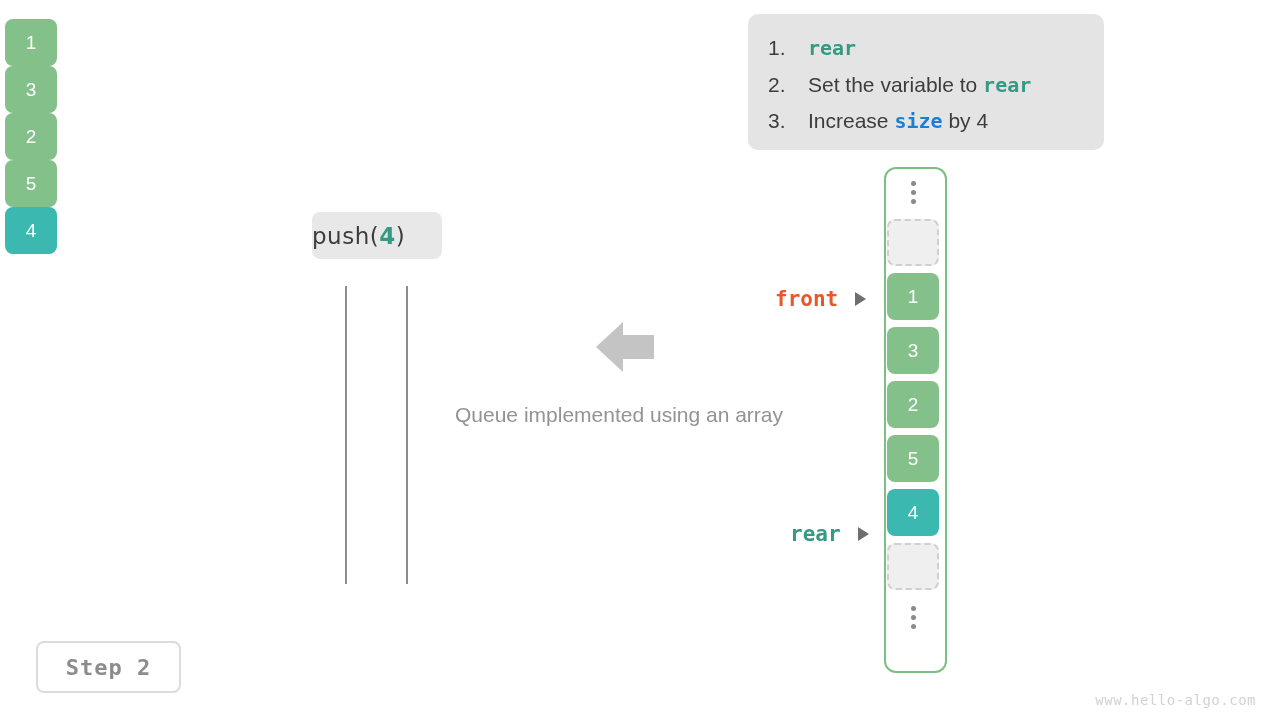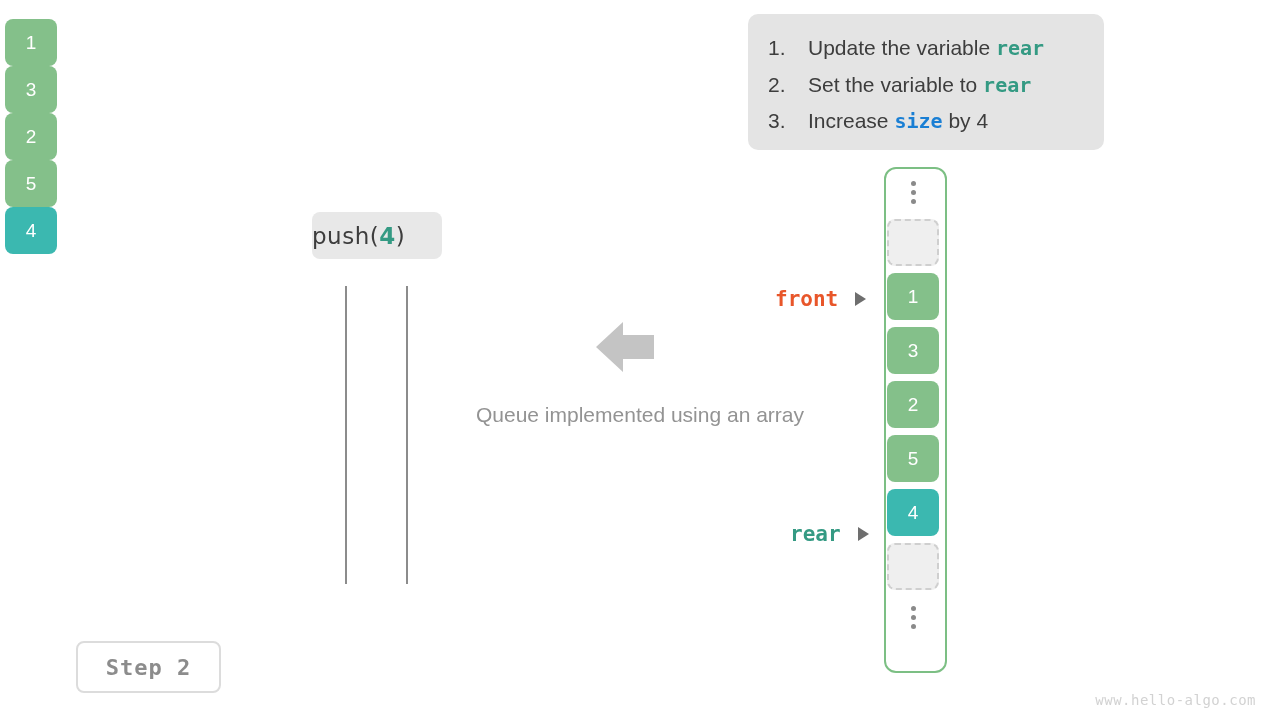--- a/index.html
+++ b/index.html
@@ -187,21 +187,20 @@
     width: 58px;
     height: 54px;
   }
 
   
   .caption {
     position: absolute;
     left: 455px;
     top: 403px;
     width: 370px;
-    text-align: center;
     font-size: 21px;
     color: #939393;
   }
 
   
   .qsize {
     position: absolute;
     left: 1028px;
     top: 344px;
   }
@@ -233,21 +232,20 @@
     border-radius: 8px;
     display: flex;
     align-items: center;
     justify-content: center;
     font-family: "DejaVu Sans Mono", monospace;
     font-weight: bold;
     font-size: 22px;
     color: #8c8c8c;
     box-sizing: border-box;
     letter-spacing: 1px;
-    margin-left: 40px;
   }
 
   
   .watermark {
     position: absolute;
     right: 24px;
     bottom: 12px;
     font-family: "DejaVu Sans Mono", monospace;
     font-size: 14px;
     color: #d2d2d2;
@@ -256,21 +254,20 @@
   }
 </style>
 </head>
 <body>
 
 <div class="stage">
 
   <div class="instr-card">
     <div class="instr-row">
       <span class="instr-num">1.</span>
-      <span class="instr-text">Update the variable </span>
       <span class="code-teal">rear</span>
       <span class="instr-text"></span>
     </div>
     <div class="instr-row">
       <span class="instr-num">2.</span>
       <span class="instr-text">Set the variable to </span>
       <span class="code-teal">rear</span>
       <span class="instr-text"></span>
     </div>
     <div class="instr-row">

